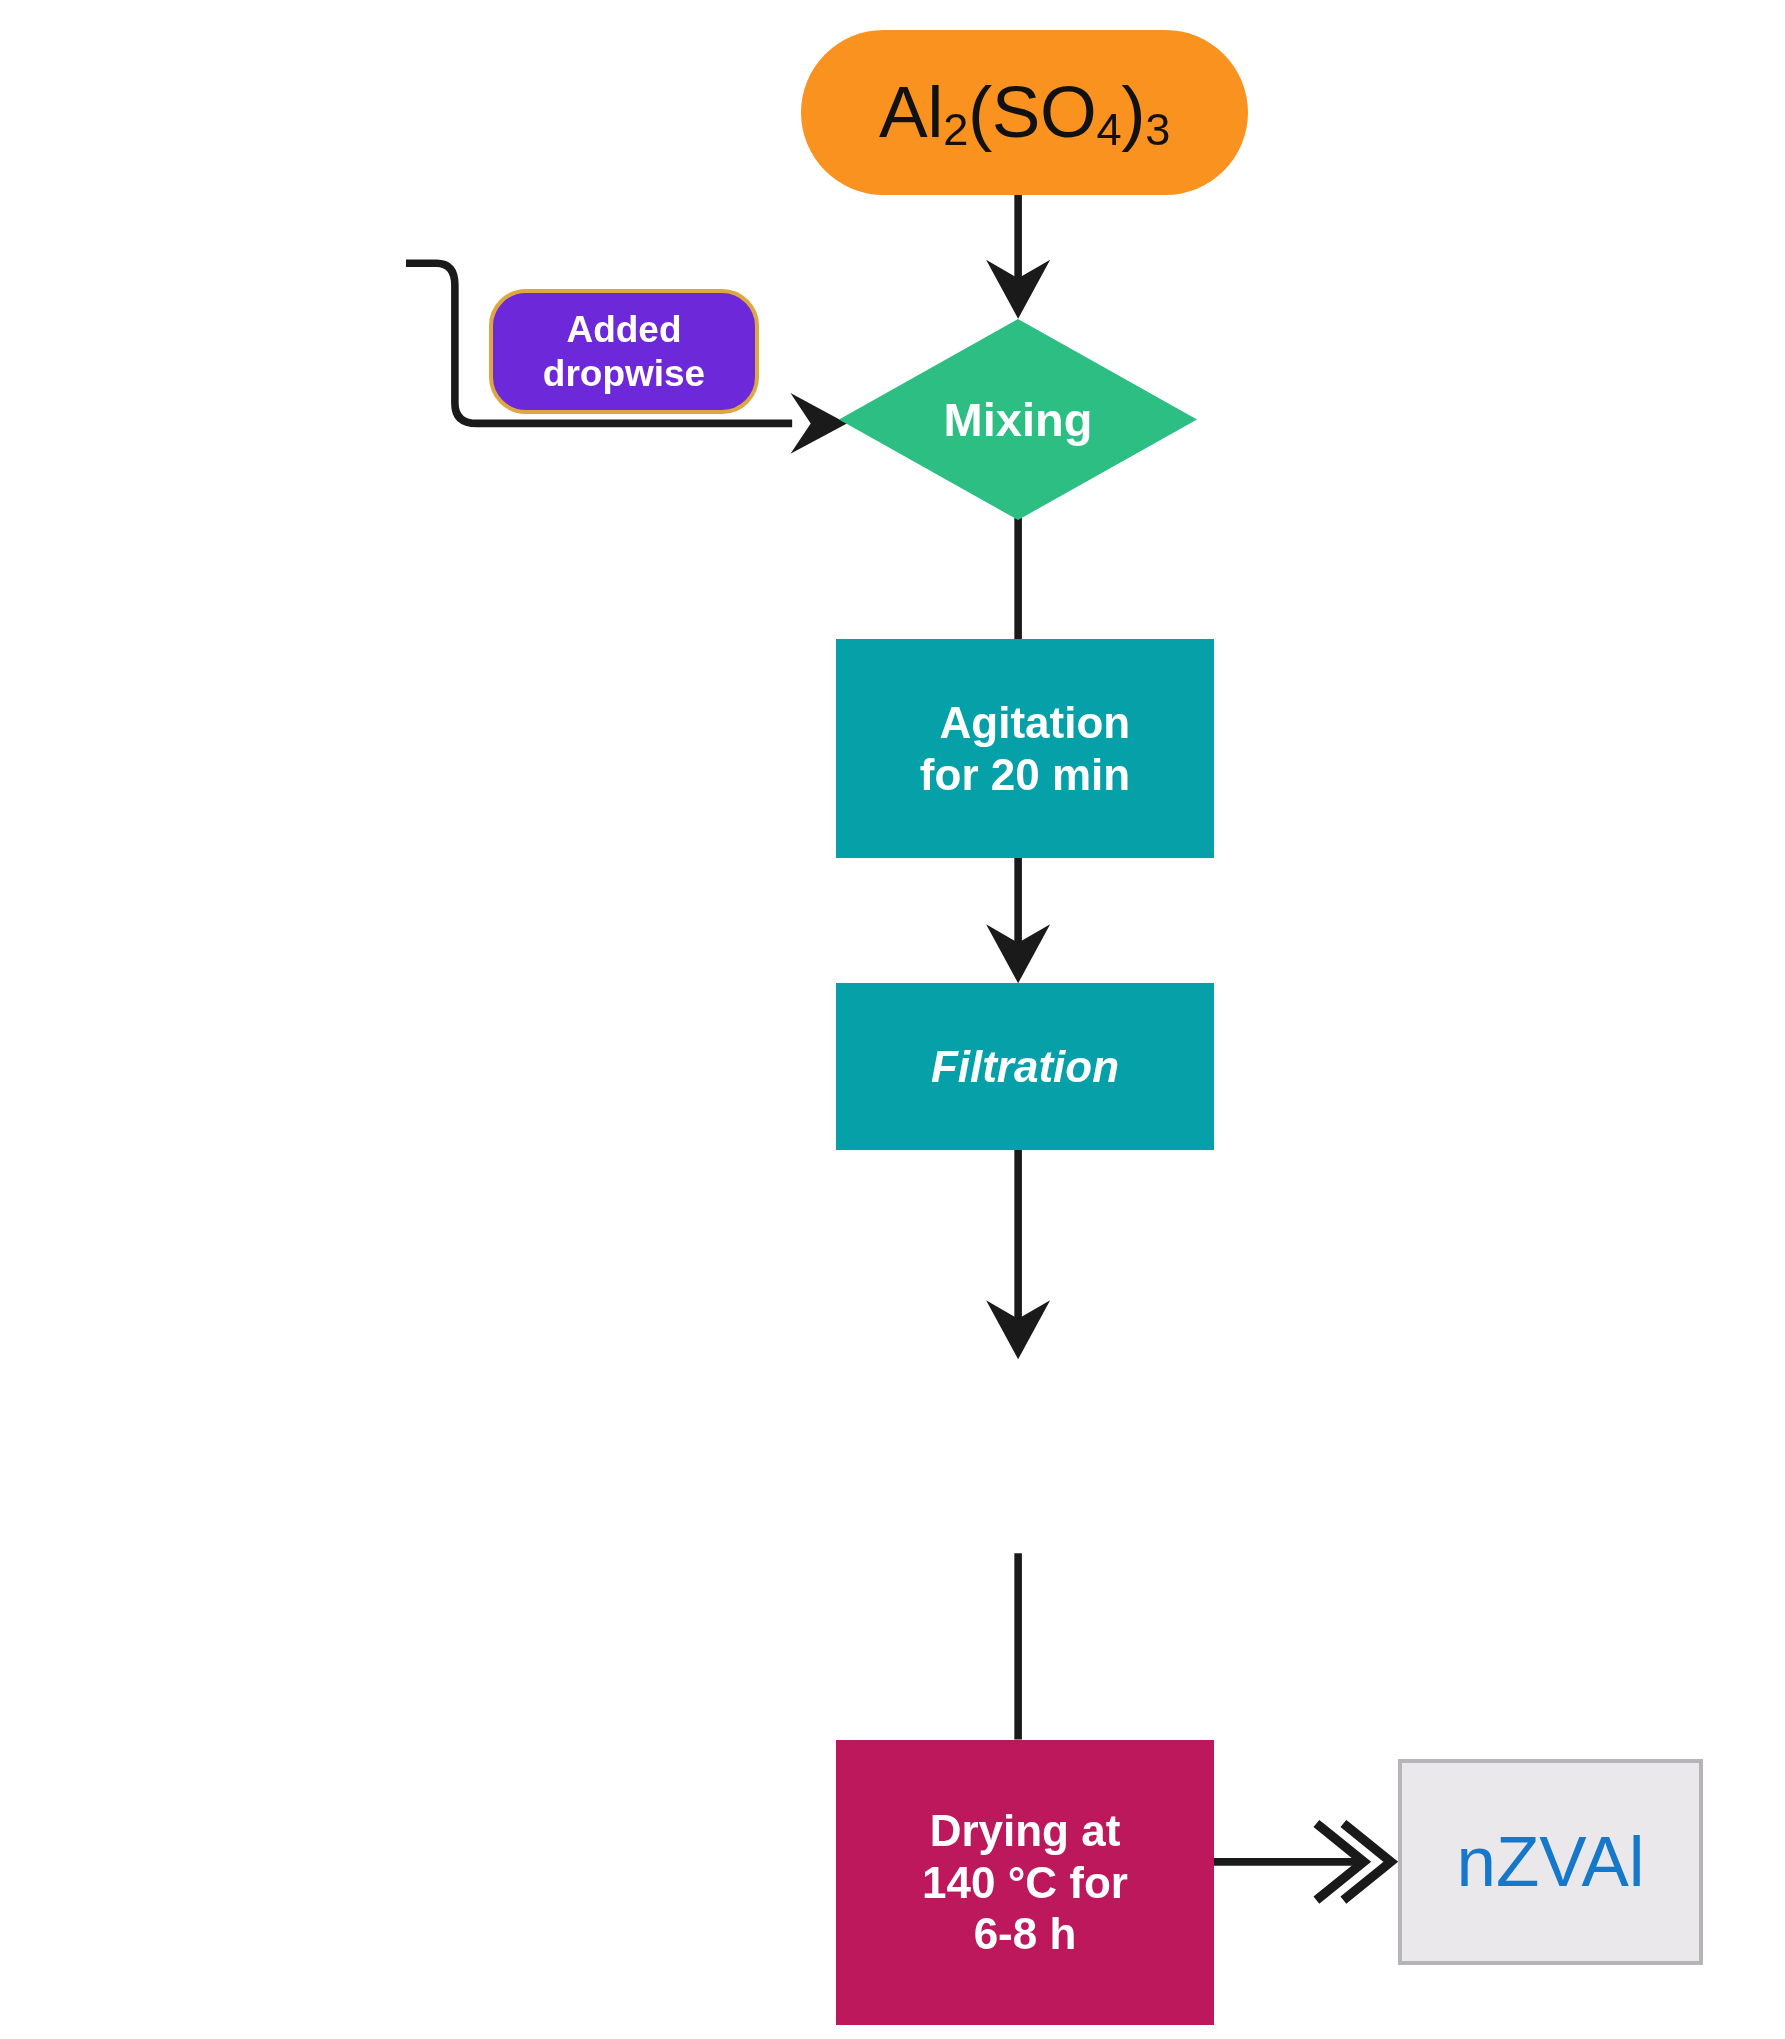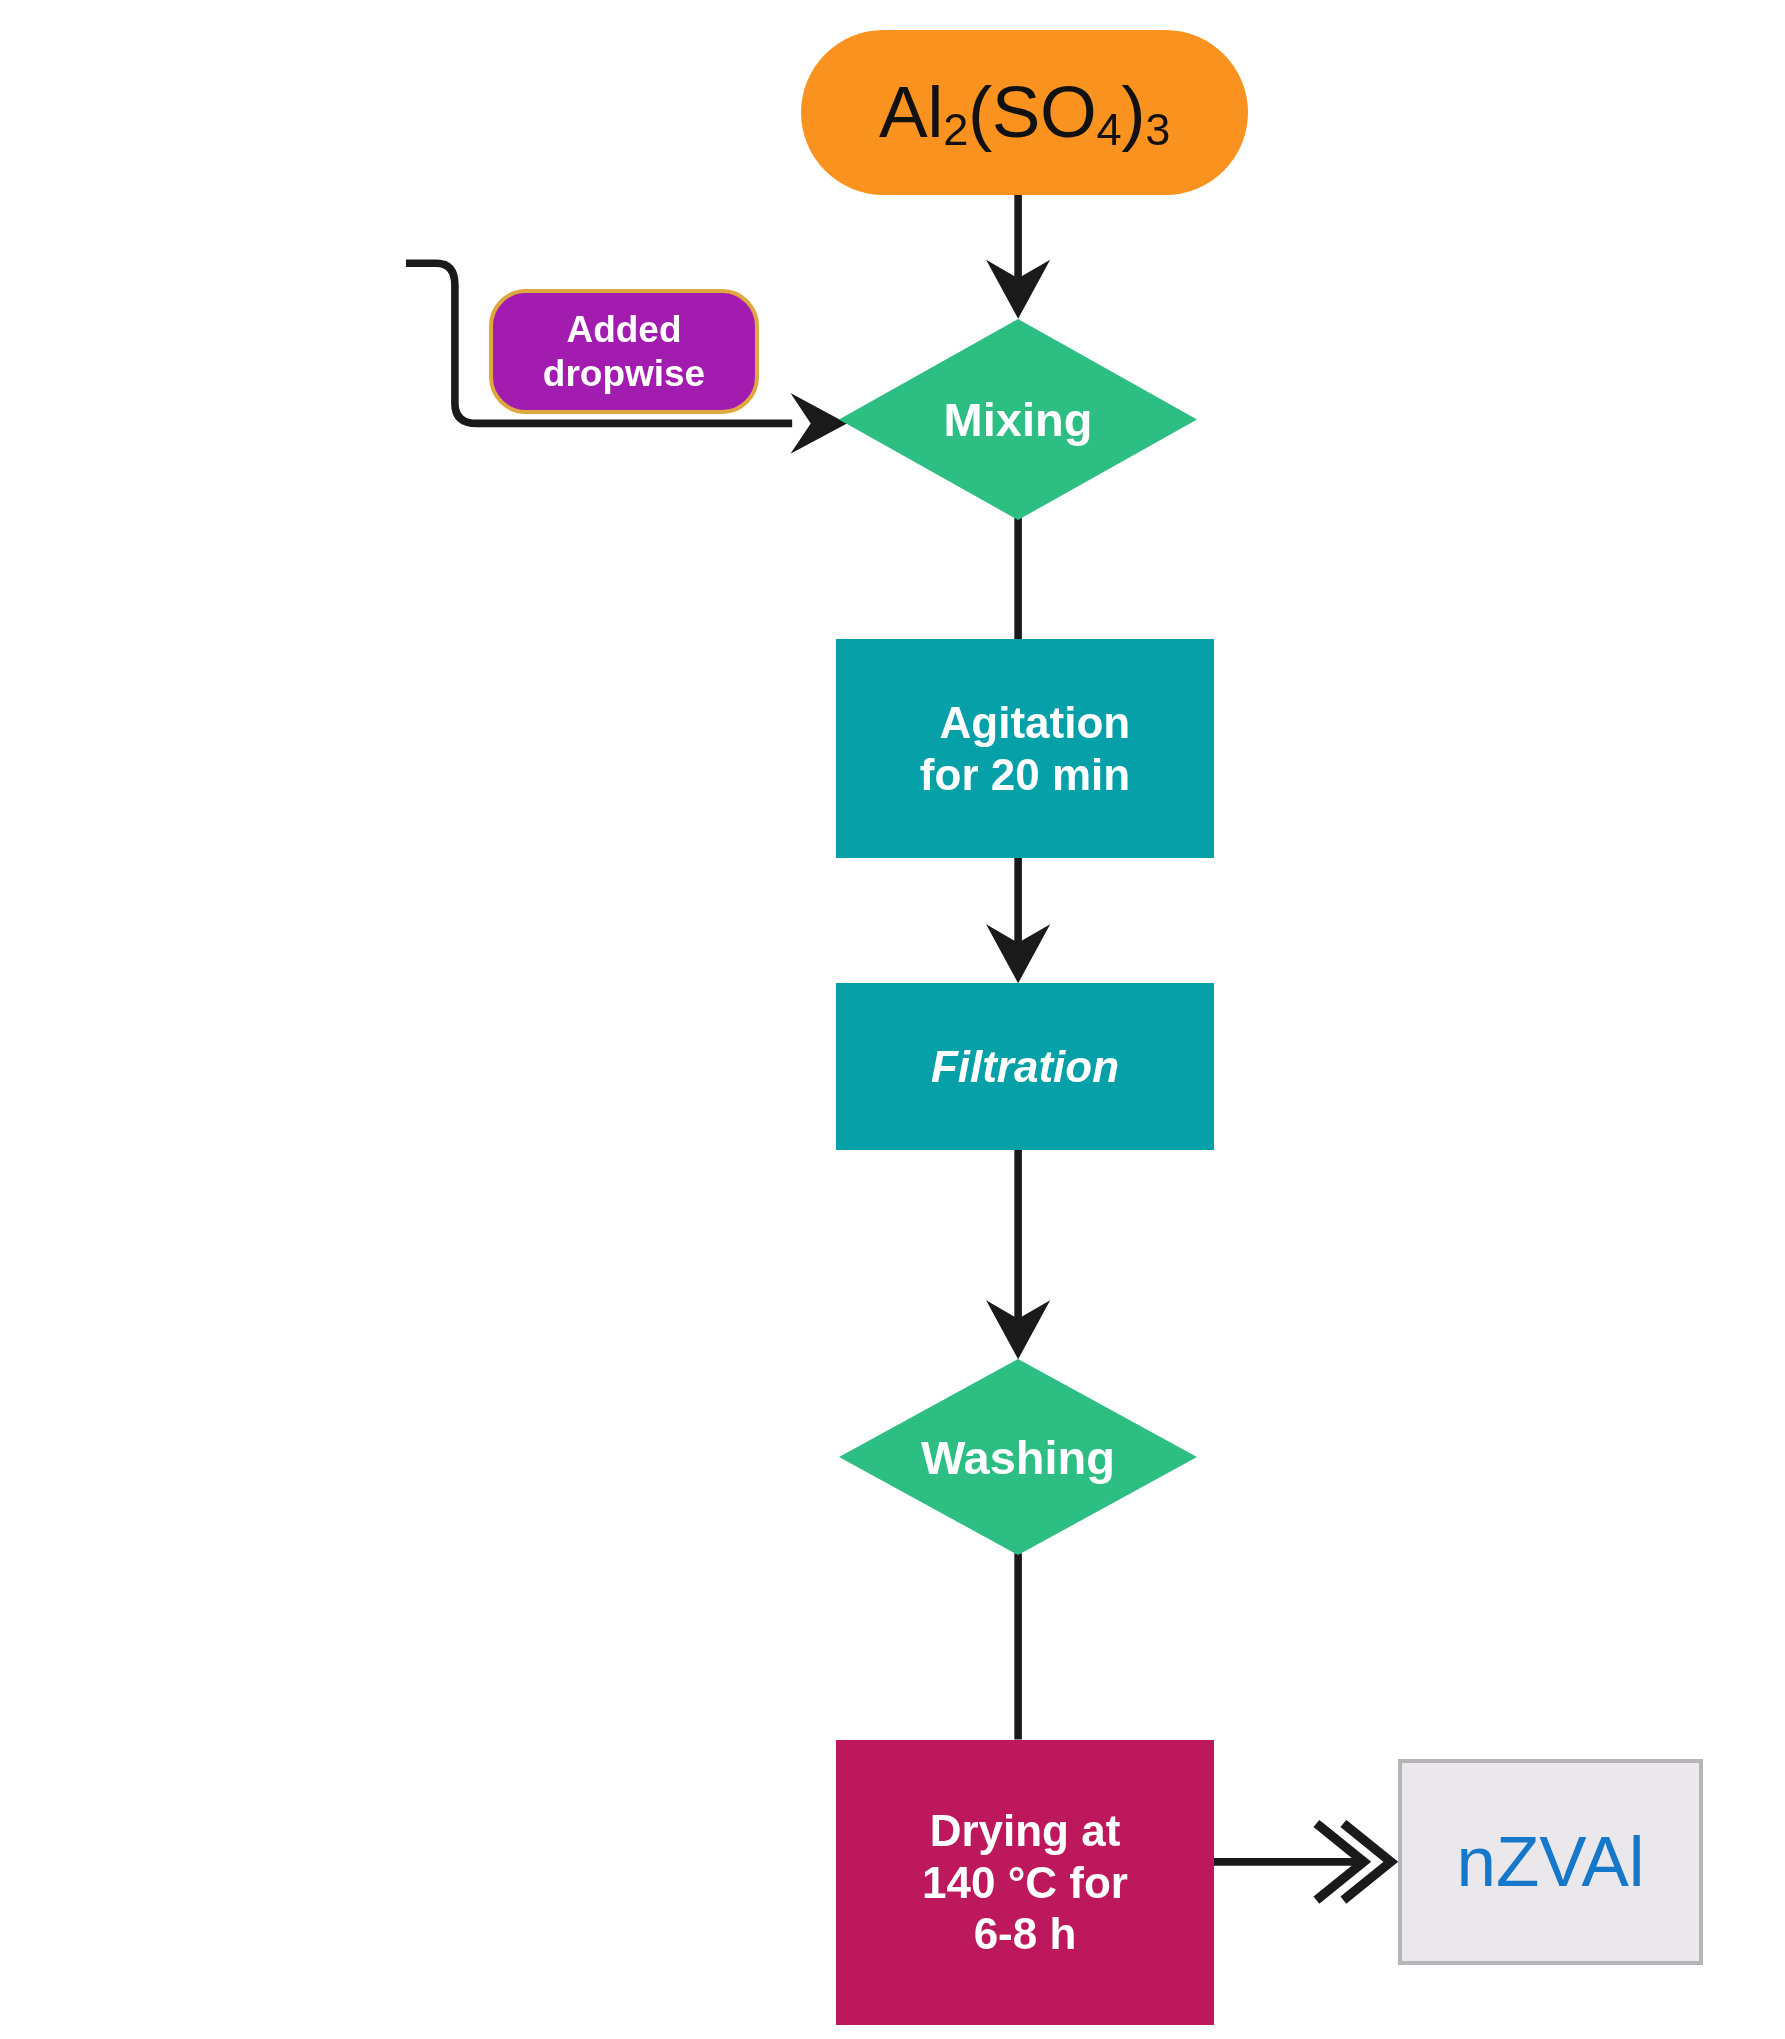--- a/index.html
+++ b/index.html
@@ -78,21 +78,21 @@
     bottom: -0.18em;
     line-height: 0;
   }
 
   
   #node-dropwise {
     left: 481px;
     top: 289px;
     width: 270px;
     height: 125px;
-    background: #a21caf;
+    background: #6d28d9;
     border: 4.2px solid #DFA83F;
     border-radius: 37px;
     color: #ffffff;
     font-size: 37px;
     font-weight: 700;
     padding: 0 16px;
     z-index: 5;
   }
 
   
@@ -249,24 +249,20 @@
     <span>
       <span>Agitation</span><br>
       <span>for 20 min</span>
     </span>
   </div>
 
   <div class="node" id="node-filtration">
     <span>Filtration</span>
   </div>
 
-  <div class="diamond-wrap" id="node-washing">
-    <div class="diamond-shape"></div>
-    <div class="diamond-label">Washing</div>
-  </div>
 
   <div class="node" id="node-drying">
     <span>
       <span>Drying at</span><br>
       <span>140 °C for</span><br>
       <span>6-8 h</span>
     </span>
   </div>
 
   <div class="node" id="node-nzval">

